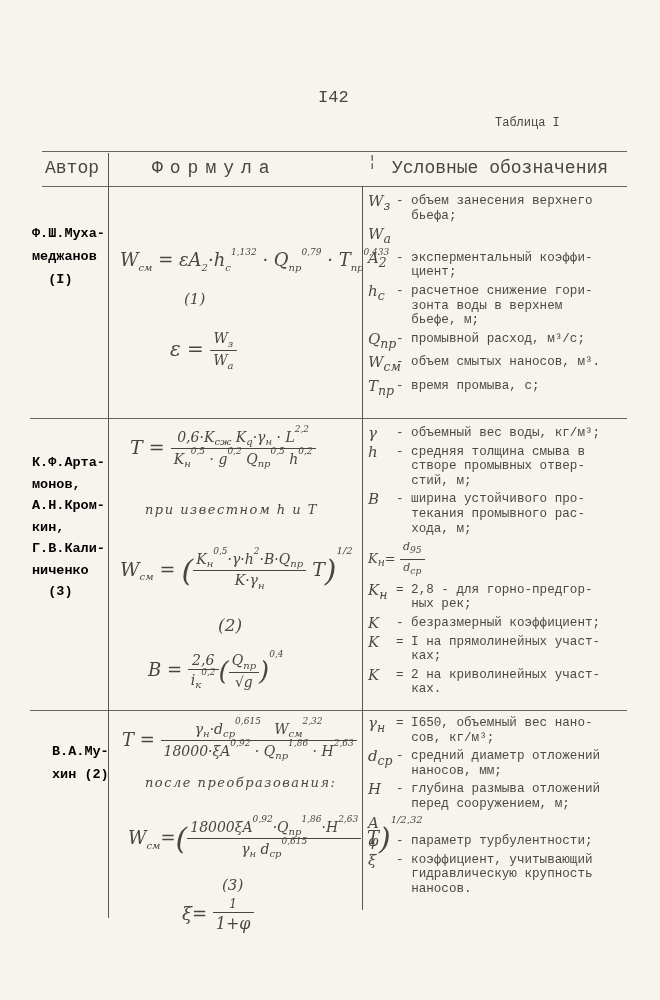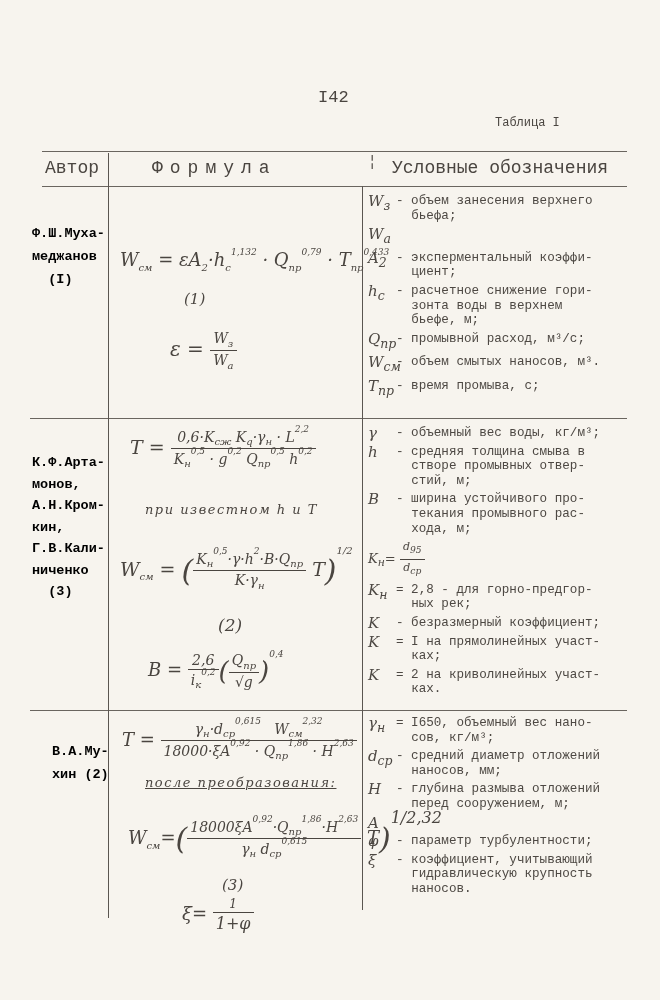--- a/index.html
+++ b/index.html
@@ -168,23 +168,23 @@
 </div>
 
 <div class="author" style="left:32px; top:740px;margin-left:20px;">
   <div>В.А.Му-</div>
   <div>хин (2)</div>
 </div>
 
 <div class="f" style="left:122px; top:720px; font-size:18px;">
   T = <span class="frac"><span class="num">γ<sub>н</sub>·d<sub>ср</sub><sup>0,615</sup> &nbsp; W<sub>см</sub><sup>2,32</sup></span><span class="den">18000·ξA<sup>0,92</sup> · Q<sub>пр</sub><sup>1,86</sup> · H<sup>2,63</sup></span></span>
 </div>
-<div class="note-it" style="left:145px; top:775px;text-decoration:underline;">после преобразования:</div>
+<div class="note-it" style="left:145px; top:775px;">после преобразования:</div>
 <div class="f" style="left:128px; top:818px; font-size:18px;">
-  W<sub>см</sub>=<span style="font-size:30px; vertical-align:middle;">(</span><span class="frac"><span class="num">18000ξA<sup>0,92</sup>·Q<sub>пр</sub><sup>1,86</sup>·H<sup>2,63</sup></span><span class="den">γ<sub>н</sub> d<sub>ср</sub><sup>0,615</sup></span></span> T<span style="font-size:30px; vertical-align:middle;">)</span><sup style="top:-14px; font-size:16px;">1/2,32</sup>
+  W<sub>см</sub>=<span style="font-size:30px; vertical-align:middle;">(</span><span class="frac"><span class="num">18000ξA<sup>0,92</sup>·Q<sub>пр</sub><sup>1,86</sup>·H<sup>2,63</sup></span><span class="den">γ<sub>н</sub> d<sub>ср</sub><sup>0,615</sup></span></span> T<span style="font-size:30px; vertical-align:middle;">)</span><sup style="top:-14px; font-size:10px;">1/2,32</sup>
 </div>
 <div class="f" style="left:222px; top:876px; font-size:15px;">(3)</div>
 <div class="f" style="left:182px; top:897px; font-size:18px;">
   ξ= <span class="frac"><span class="num" style="font-size:12px;">1</span><span class="den" style="font-size:16px;">1+φ</span></span>
 </div>
 
 <div class="legend" style="top:716px;">
   <div class="item">
       <span class="sym"><span>γ</span><sub>н</sub></span>
       <span class="txt">= I650, объемный вес нано-

